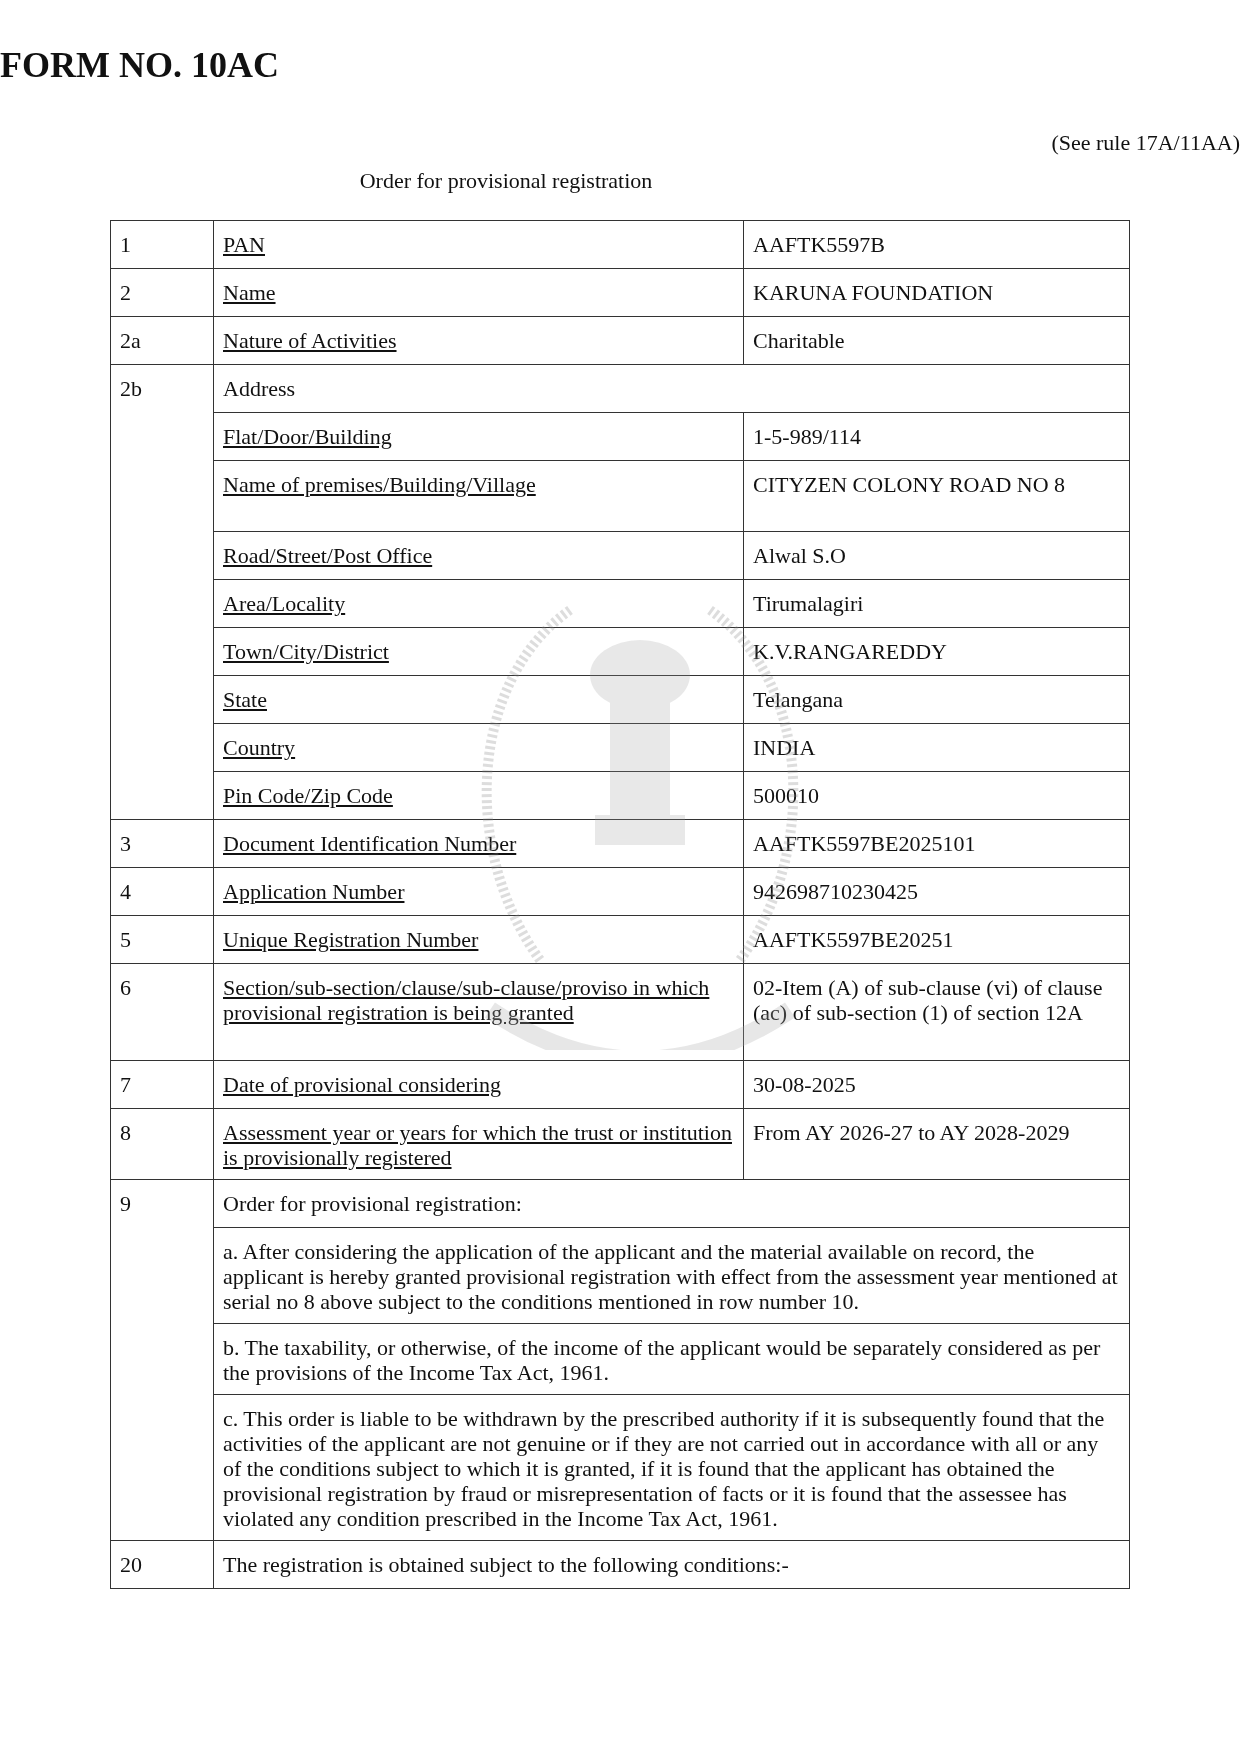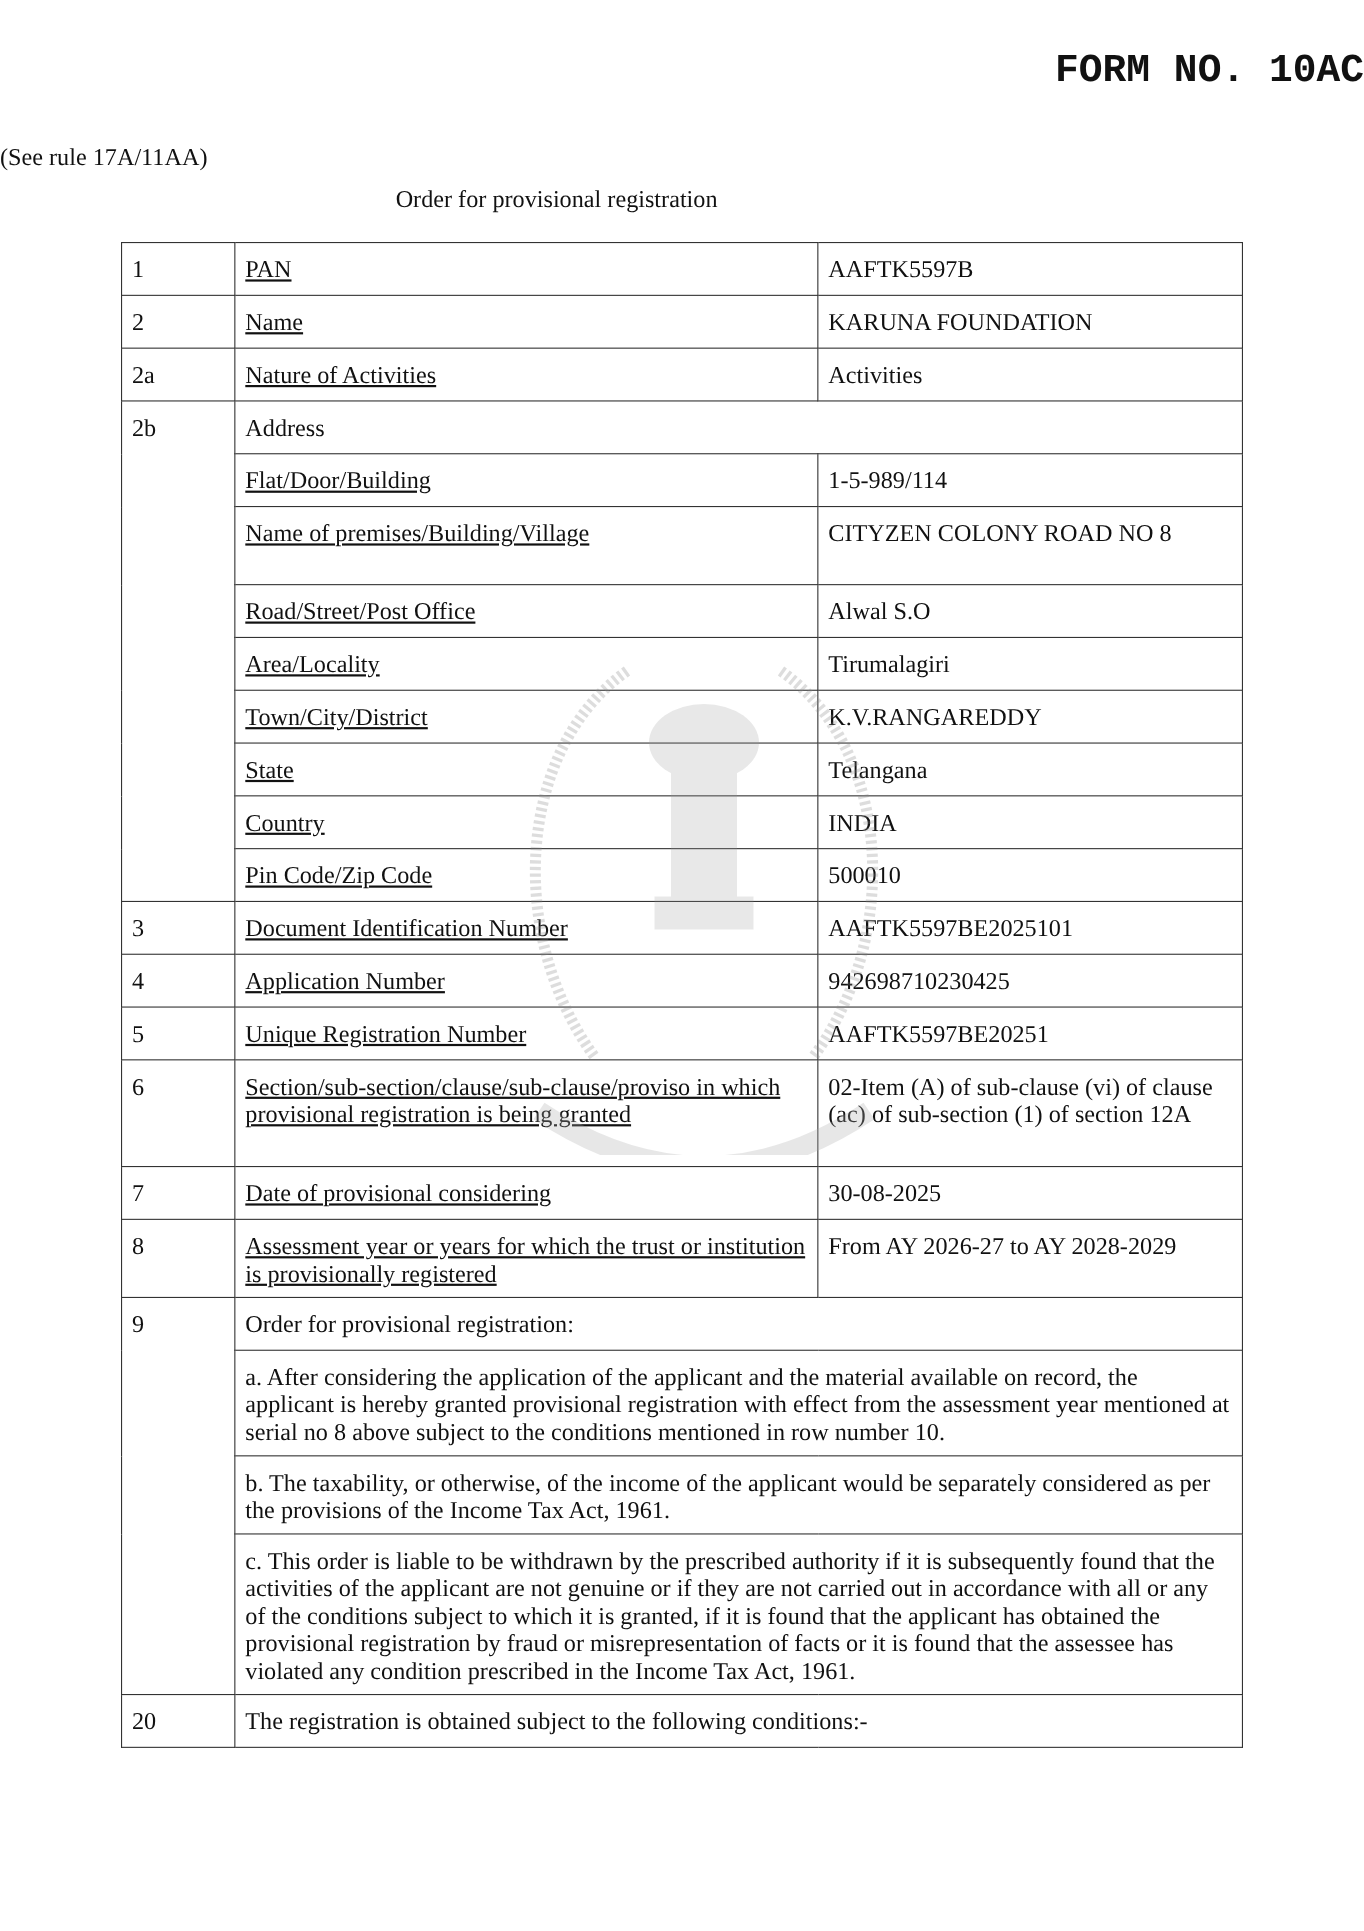--- a/index.html
+++ b/index.html
@@ -1,20 +1,20 @@
 <!DOCTYPE html>
 <html><head>
   <meta charset="utf-8">
   <style>
     html, body { margin: 0; padding: 0; background: #ffffff; }
     body { width: 1240px; height: 1755px; position: relative; overflow: hidden;
            font-family: "Liberation Serif", "DejaVu Serif", serif; color: #111; }
-    .title { position: absolute; top: 44px; left: 0; width: 1240px; text-align: right;
-             font-size: 36px; font-weight: bold; letter-spacing: 0px; font-family: Liberation Mono, monospace; }
-    .subtitle { position: absolute; top: 130px; left: 0; width: 1240px; text-align: left; font-size: 22px; }
+    .title { position: absolute; top: 44px; left: 0; width: 1240px; text-align: left;
+             font-size: 36px; font-weight: bold; letter-spacing: 0px; }
+    .subtitle { position: absolute; top: 130px; left: 0; width: 1240px; text-align: right; font-size: 22px; }
     .subtitle2 { position: absolute; top: 168px; left: 0; width: 1012px; text-align: center; font-size: 22px; }
     .watermark { position: absolute; left: 450px; top: 590px; width: 380px; height: 460px; opacity: 0.28; pointer-events: none; }
     table.form { position: absolute; left: 110px; top: 220px; width: 1020px; border-collapse: collapse;
                  font-size: 22px; line-height: 25px; }
     table.form td { border: 1.5px solid #333; vertical-align: top; padding: 11px 9px 9px 9px; }
     td.sn { width: 84px; }
     td.lbl { width: 511px; text-decoration: underline; }
     td.val { }
     tr.h47 td { height: 27px; }
   </style>
@@ -33,21 +33,21 @@
     <td class="val">AAFTK5597B</td>
   </tr>
   <tr class="h47">
     <td class="sn">2</td>
     <td class="lbl">Name</td>
     <td class="val">KARUNA FOUNDATION</td>
   </tr>
   <tr class="h47">
     <td class="sn">2a</td>
     <td class="lbl">Nature of Activities</td>
-    <td class="val">Activities</td>
+    <td class="val">Charitable</td>
   </tr>
   <tr class="h47">
     <td class="sn" rowspan="9">2b</td>
     <td colspan="2">Address</td>
   </tr>
   <tr class="h47">
     <td class="lbl">Flat/Door/Building</td>
     <td class="val">1-5-989/114</td>
   </tr>
   <tr>

